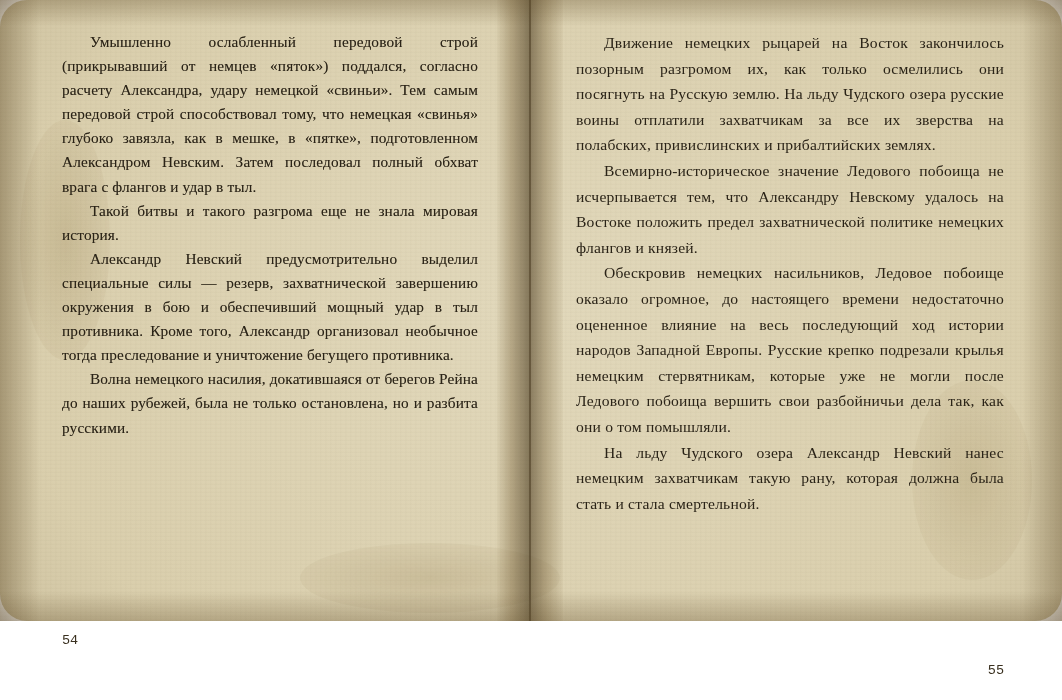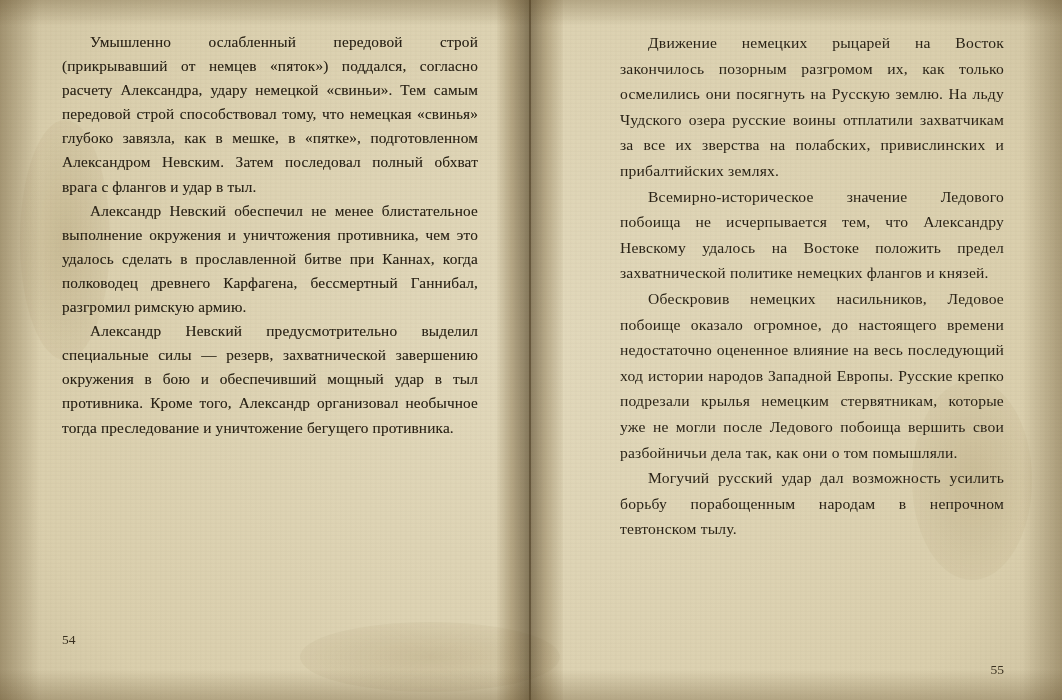--- a/index.html
+++ b/index.html
@@ -9,25 +9,26 @@
   }
   body {
     width: 1062px;
     height: 700px;
     overflow: hidden;
     font-family: "Liberation Serif", serif;
   }
   .book-scan {
     position: relative;
     width: 1062px;
-    height: 700px;
+    height: 621px;
     background: #ded4b4;
     background-image:
       radial-gradient(ellipse 70% 100% at 50% 50%, rgba(255,255,255,0.10) 0%, rgba(180,160,110,0.10) 70%, rgba(120,100,60,0.22) 100%);
     box-sizing: border-box;
+    border-radius: 27px;
   }
   
   .paper-noise {
     position: absolute;
     inset: 0;
     pointer-events: none;
     background:
       repeating-linear-gradient(0deg, rgba(140,120,80,0.035) 0px, rgba(140,120,80,0.035) 1px, rgba(255,255,255,0) 2px, rgba(255,255,255,0) 4px),
       repeating-linear-gradient(90deg, rgba(140,120,80,0.03) 0px, rgba(140,120,80,0.03) 1px, rgba(255,255,255,0) 2px, rgba(255,255,255,0) 5px);
     opacity: 0.7;
@@ -110,27 +111,26 @@
     text-indent: 28px;
     text-align: justify;
   }
   .page-left .text-col p {
     text-shadow: 0 0 0.5px rgba(40,32,16,0.35);
   }
   .page-right .text-col {
     font-size: 15.6px;
     line-height: 25.6px;
     letter-spacing: 0.2px;
-    margin-left: 44px;
   }
   .folio {
     position: absolute;
     font-size: 13.5px;
     color: #3a3120;
-    font-family: Liberation Serif, serif;
+    font-family: Liberation Mono, monospace;
   }
   .folio-left {
     left: 62px;
     bottom: 52px;
   }
   .folio-right {
     right: 58px;
     bottom: 22px;
   }
   
@@ -149,32 +149,33 @@
 
 <div class="book-scan">
 
   <div class="blotch b1"></div>
   <div class="blotch b2"></div>
   <div class="blotch b3"></div>
 
   <div class="page page-left">
     <div class="text-col">
       <p>Умышленно ослабленный передовой строй (прикрывавший от немцев «пяток») поддался, согласно расчету Александра, удару немецкой «свиньи». Тем самым передовой строй способствовал тому, что немецкая «свинья» глубоко завязла, как в мешке, в «пятке», подготовленном Александром Невским. Затем последовал полный обхват врага с флангов и удар в тыл.</p>
-      <p>Александр Невский обеспечил не менее блистательное выполнение окружения и уничтожения противника, чем это удалось сделать в прославленной битве при Каннах, когда полководец древнего Карфагена, бессмертный Ганнибал, разгромил римскую армию.</p>
+      <p>Такой битвы и такого разгрома еще не знала мировая история.</p>
       <p>Александр Невский предусмотрительно выделил специальные силы — резерв, захватнической завершению окружения в бою и обеспечивший мощный удар в тыл противника. Кроме того, Александр организовал необычное тогда преследование и уничтожение бегущего противника.</p>
+      <p>Волна немецкого насилия, докатившаяся от берегов Рейна до наших рубежей, была не только остановлена, но и разбита русскими.</p>
     </div>
     <div class="folio folio-left">54</div>
   </div>
 
   <div class="page page-right">
     <div class="text-col">
       <p>Движение немецких рыцарей на Восток закончилось позорным разгромом их, как только осмелились они посягнуть на Русскую землю. На льду Чудского озера русские воины отплатили захватчикам за все их зверства на полабских, привислинских и прибалтийских землях.</p>
       <p>Всемирно-историческое значение Ледового побоища не исчерпывается тем, что Александру Невскому удалось на Востоке положить предел захватнической политике немецких флангов и князей.</p>
       <p>Обескровив немецких насильников, Ледовое побоище оказало огромное, до настоящего времени недостаточно оцененное влияние на весь последующий ход истории народов Западной Европы. Русские крепко подрезали крылья немецким стервятникам, которые уже не могли после Ледового побоища вершить свои разбойничьи дела так, как они о том помышляли.</p>
-      <p>Могучий русский удар дал возможность усилить борьбу порабощенным народам в непрочном тевтонском тылу.</p>
+      <p>На льду Чудского озера Александр Невский нанес немецким захватчикам такую рану, которая должна была стать и стала смертельной.</p>
     </div>
     <div class="folio folio-right">55</div>
   </div>
 
   <div class="gutter"></div>
   <div class="gutter-line"></div>
   <div class="paper-noise"></div>
   <div class="edge-shade-left"></div>
   <div class="edge-shade-right"></div>
   <div class="edge-shade-top"></div>

